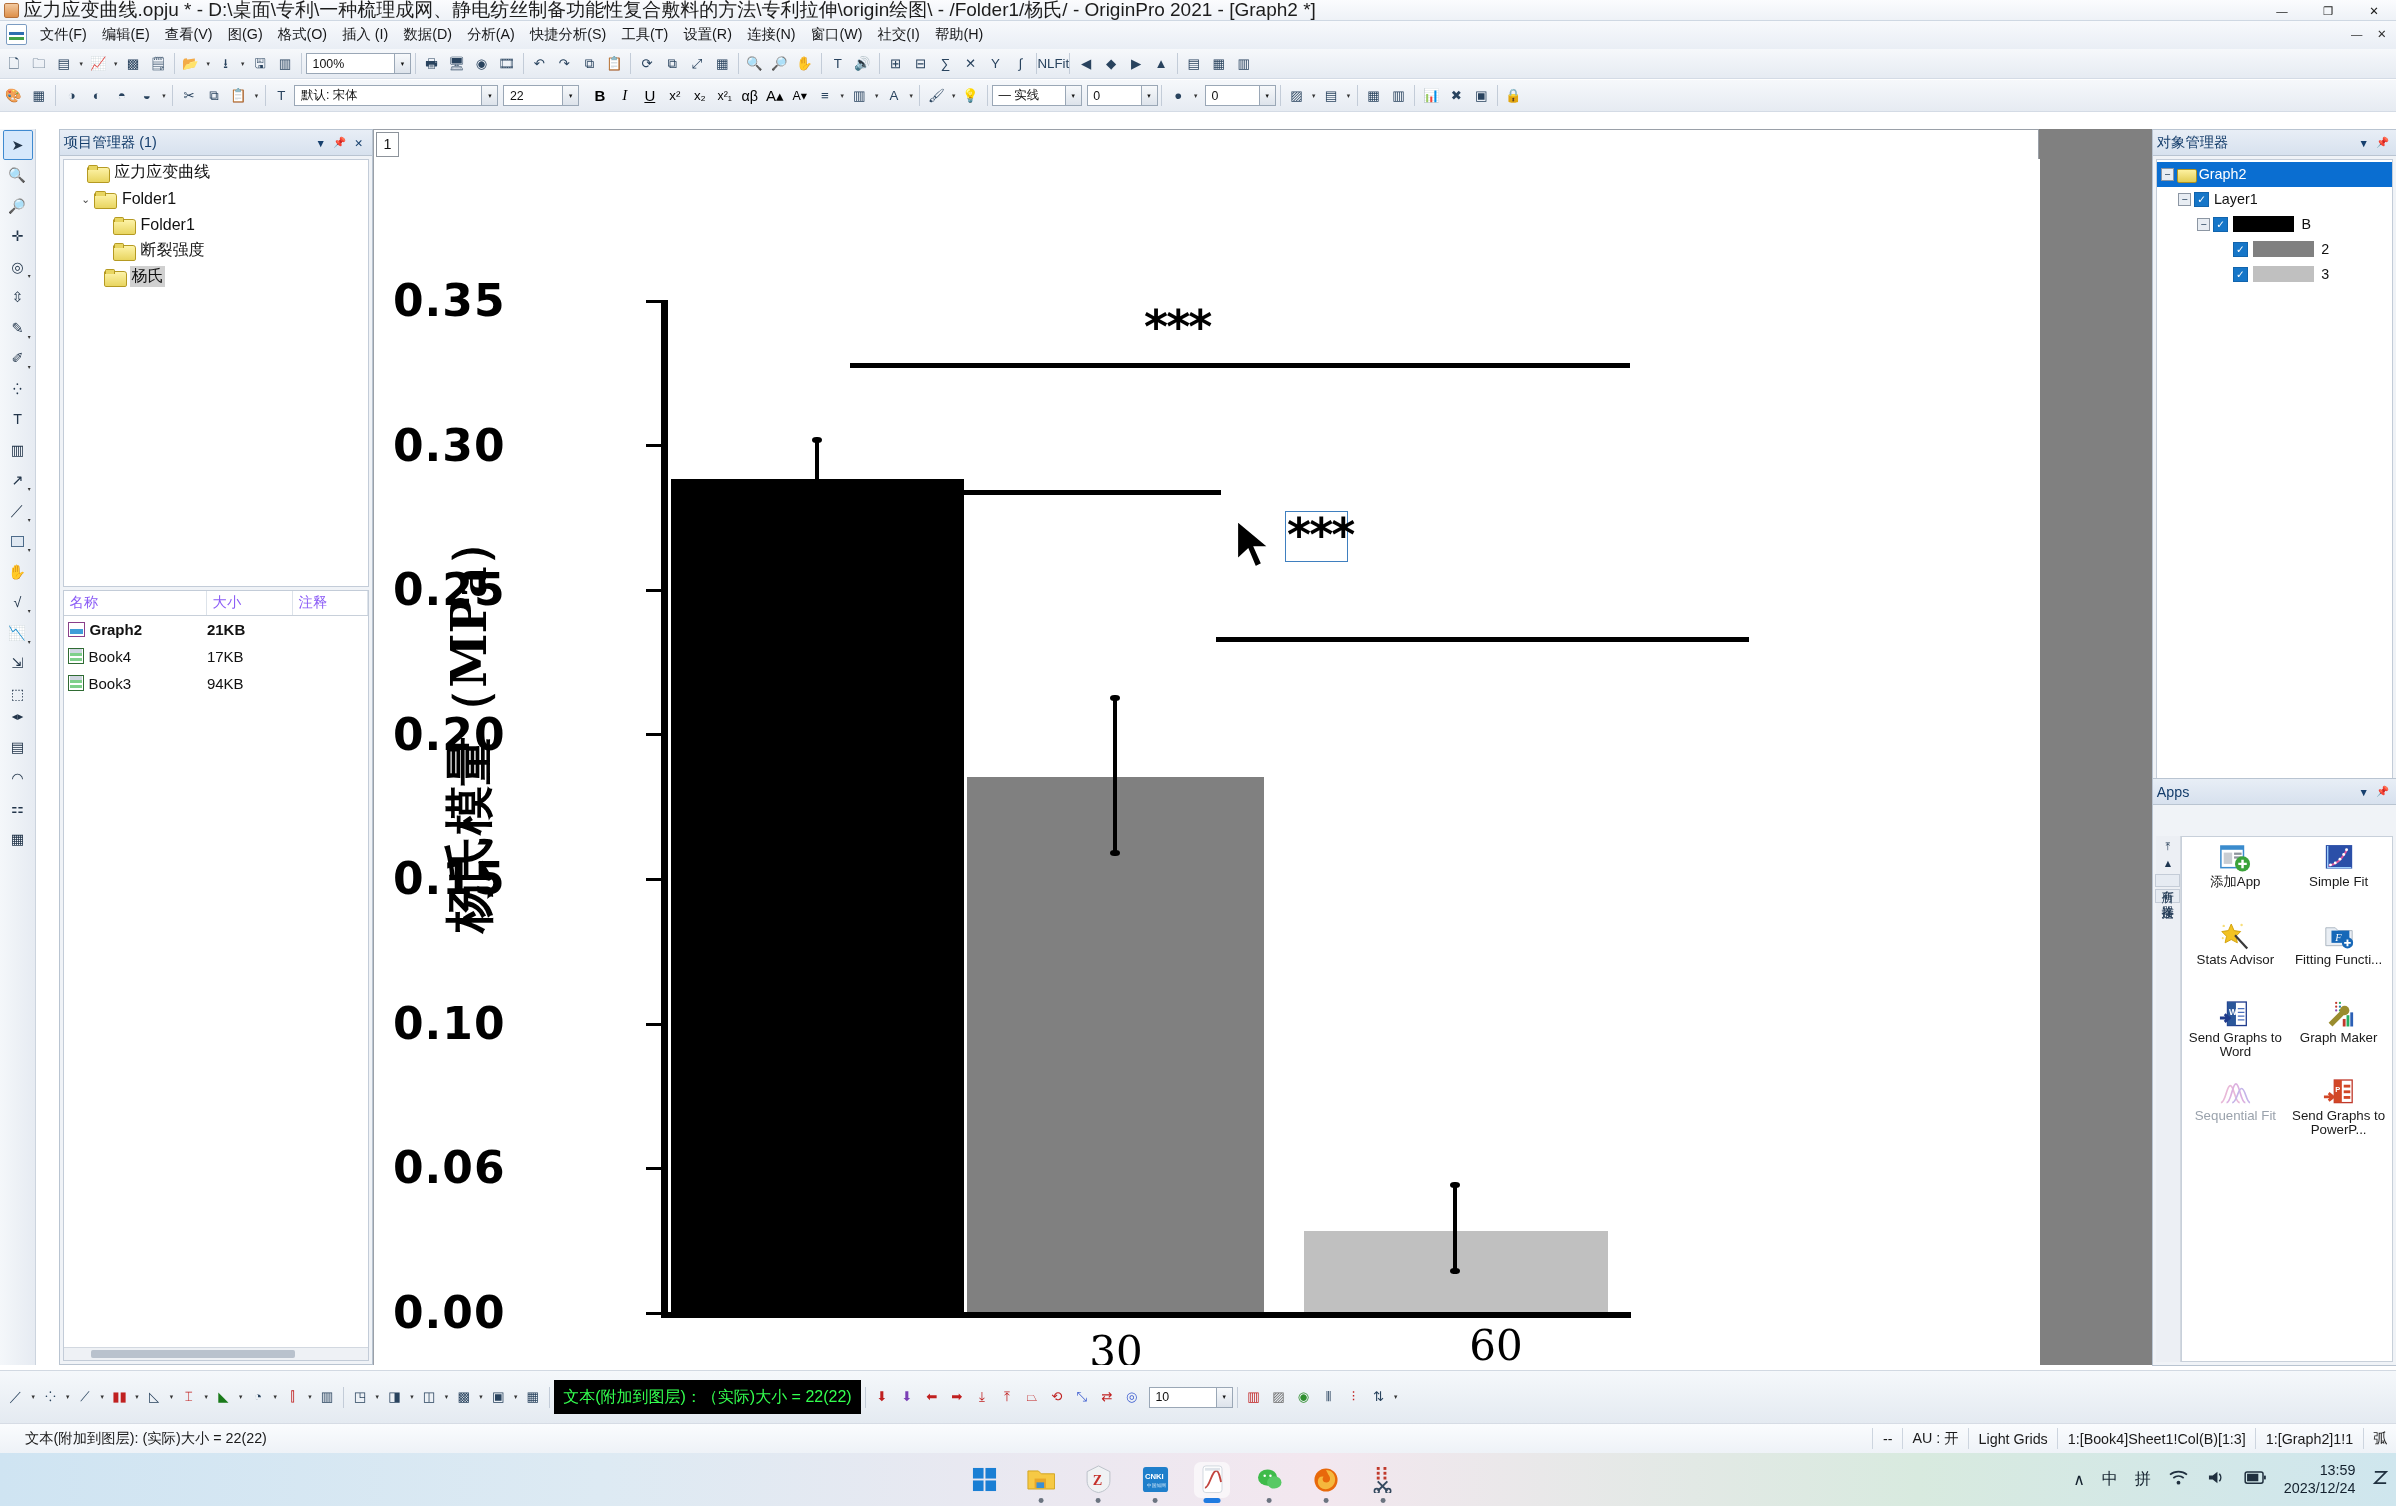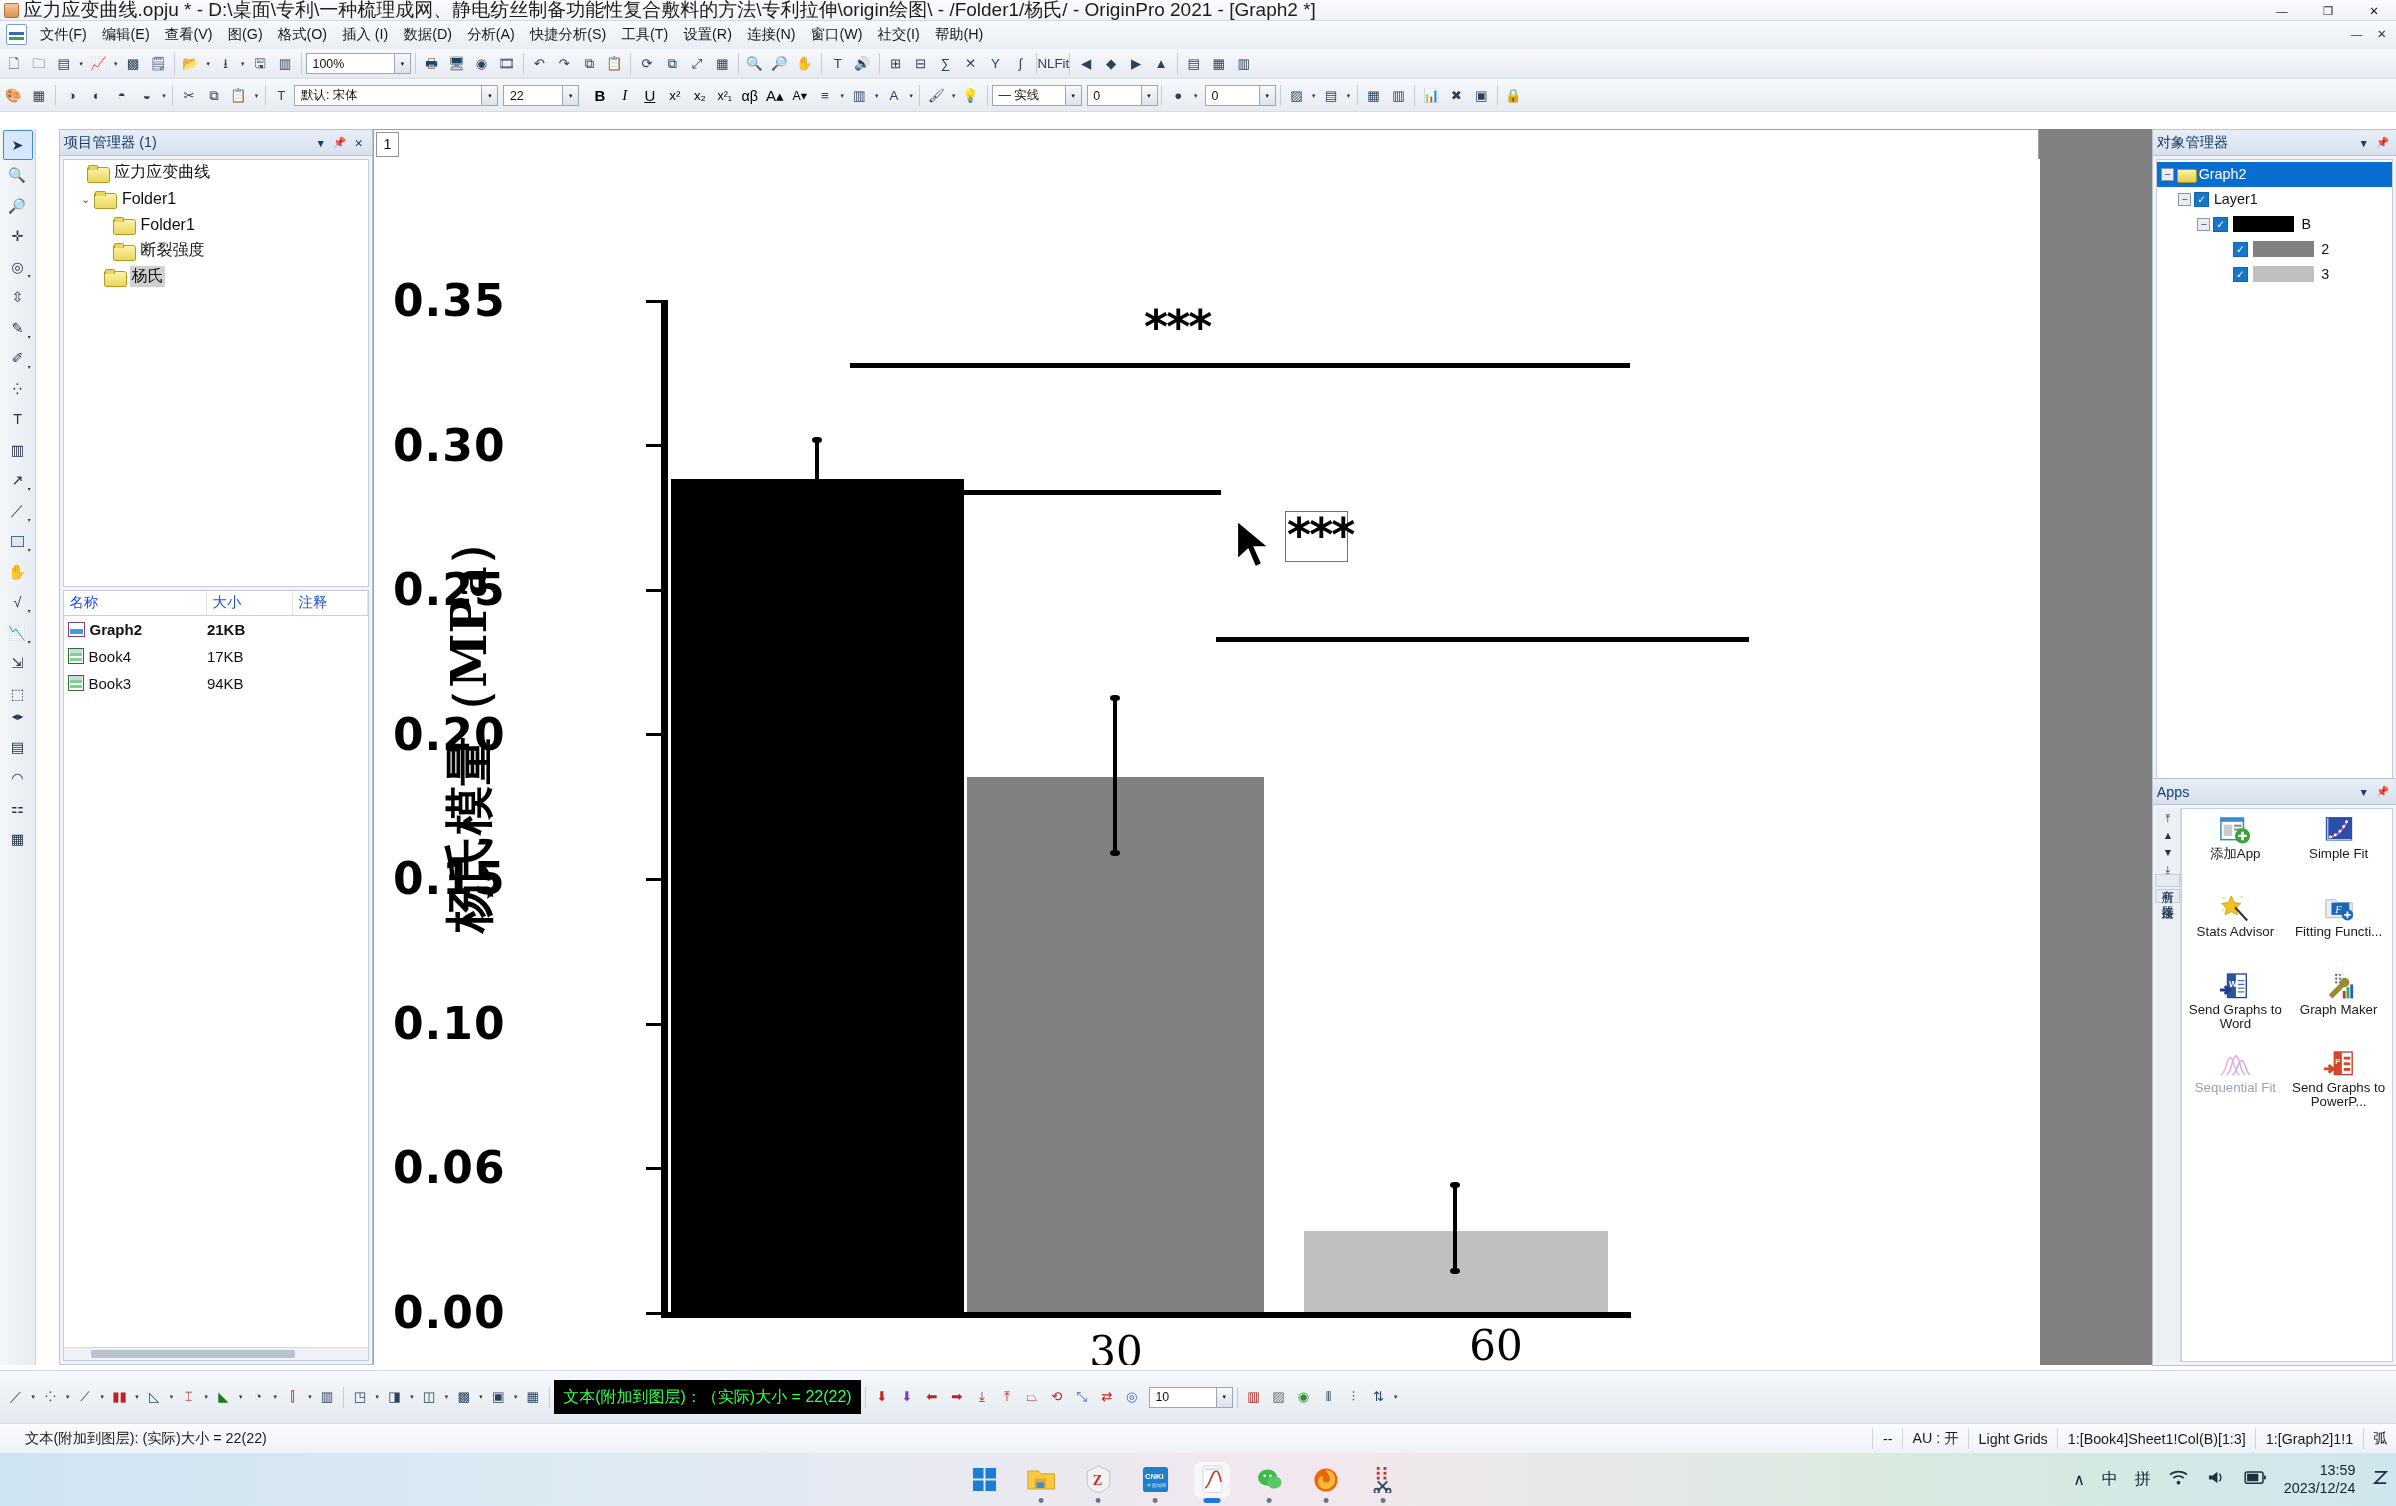--- a/index.html
+++ b/index.html
@@ -94,21 +94,21 @@
   .folder{width:21px;height:16px;margin-right:4.8px;position:relative;flex:0 0 auto;}
   .folder:before{content:"";position:absolute;left:0;top:1.9px;width:21px;height:14.3px;
     background:linear-gradient(#fdf3a8,#e8d560);border:1px solid #b59a22;border-radius:1px 2.9px 1.9px 1.9px;}
   .folder:after{content:"";position:absolute;left:1px;top:0px;width:8.6px;height:3.8px;
     background:#e8d560;border:1px solid #b59a22;border-bottom:none;border-radius:1.9px 1.9px 0 0;}
   .tnode.selnode > .nodelabel{background:#d0d0d0;}
   .nodelabel{padding:0 1.9px;}
 
   #projlist{flex:1;background:#fff;border:1px solid #c3ccd8;margin:0 2.9px 2.9px 2.9px;display:flex;flex-direction:column;overflow:hidden;}
   #listhdr{display:flex;height:25px;border-bottom:1px solid #c8d0da;background:#fff;}
-  #listhdr div{font-size:14.3px;color:#1d4ed8;padding:1.9px 5.7px;border-right:1px solid #dde3ea;position:relative;}
+  #listhdr div{font-size:14.3px;color:#8b5cf6;padding:1.9px 5.7px;border-right:1px solid #dde3ea;position:relative;}
   .lrow{display:flex;height:27px;align-items:center;font-size:15px;color:#111;}
   .lrow .c-name{width:143px;display:flex;align-items:center;gap:4.8px;padding-left:3.8px;}
   .lrow .c-size{width:86px;}
   .lrow .c-cmt{flex:1;}
   .lrow.bold{font-weight:bold;}
   .ico-graph{width:17px;height:15px;background:#fff;border:1px solid #8a3f8a;position:relative;flex:0 0 auto;}
   .ico-graph:after{content:"";position:absolute;left:1px;bottom:1.9px;width:13.3px;height:4.8px;background:#3f9ed8;}
   .ico-book{width:16px;height:16px;background:#fff;border:1px solid #2f6b33;position:relative;flex:0 0 auto;}
   .ico-book:before{content:"";position:absolute;left:1px;top:3.8px;right:1px;bottom:1px;
     background:repeating-linear-gradient(#7fd08a 0 2.9px,#ffffff 2.9px 4.8px);}
@@ -172,21 +172,21 @@
   .ochk{width:15px;height:15px;background:#1676c8;border:1px solid #1164ad;margin-right:4.8px;
     display:flex;align-items:center;justify-content:center;color:#fff;font-size:10.5px;flex:0 0 auto;}
   .ofolder{width:18px;height:14.3px;margin-right:3.8px;position:relative;flex:0 0 auto;}
   .ofolder:before{content:"";position:absolute;left:0;top:1.9px;width:18px;height:12.4px;
     background:linear-gradient(#fdf1a0,#e2cd55);border:1px solid #b09320;border-radius:1px 1.9px 1.9px 1.9px;}
   .swatch{width:61px;height:16px;margin-right:7.6px;flex:0 0 auto;border:0;}
 
   
   #appspanel{
     position:absolute;right:0;top:778px;width:245px;height:588px;
-    background:#f0f3f7;border:1px solid #b9c4d1;display:flex;flex-direction:column;
+    background:#f0f3f7;border:1px solid #b9c4d1;display:flex;flex-direction:column;gap:28px;
   }
   #appsbody{flex:1;display:flex;overflow:hidden;margin:2.9px;}
   #appsnav{width:25px;background:#eceff4;border-right:1px solid #d2d8e0;
     display:flex;flex-direction:column;align-items:center;padding-top:3.8px;gap:4.8px;}
   #appsnav .nv{font-size:10.5px;color:#1d3550;}
   #appstabs{position:absolute;left:1.9px;top:95px;width:23px;}
   .vtab{writing-mode:vertical-rl;font-size:12.4px;color:#223a55;padding:5.7px 2.9px;
      border:1px solid #c4ccd7;background:#e6ebf2;margin-bottom:1.9px;}
   #appsgrid{flex:1;background:#fff;border:1px solid #c8d0da;display:grid;
     grid-template-columns:1fr 1fr;grid-auto-rows:78px;padding:3.8px 1.9px;gap:0;}

